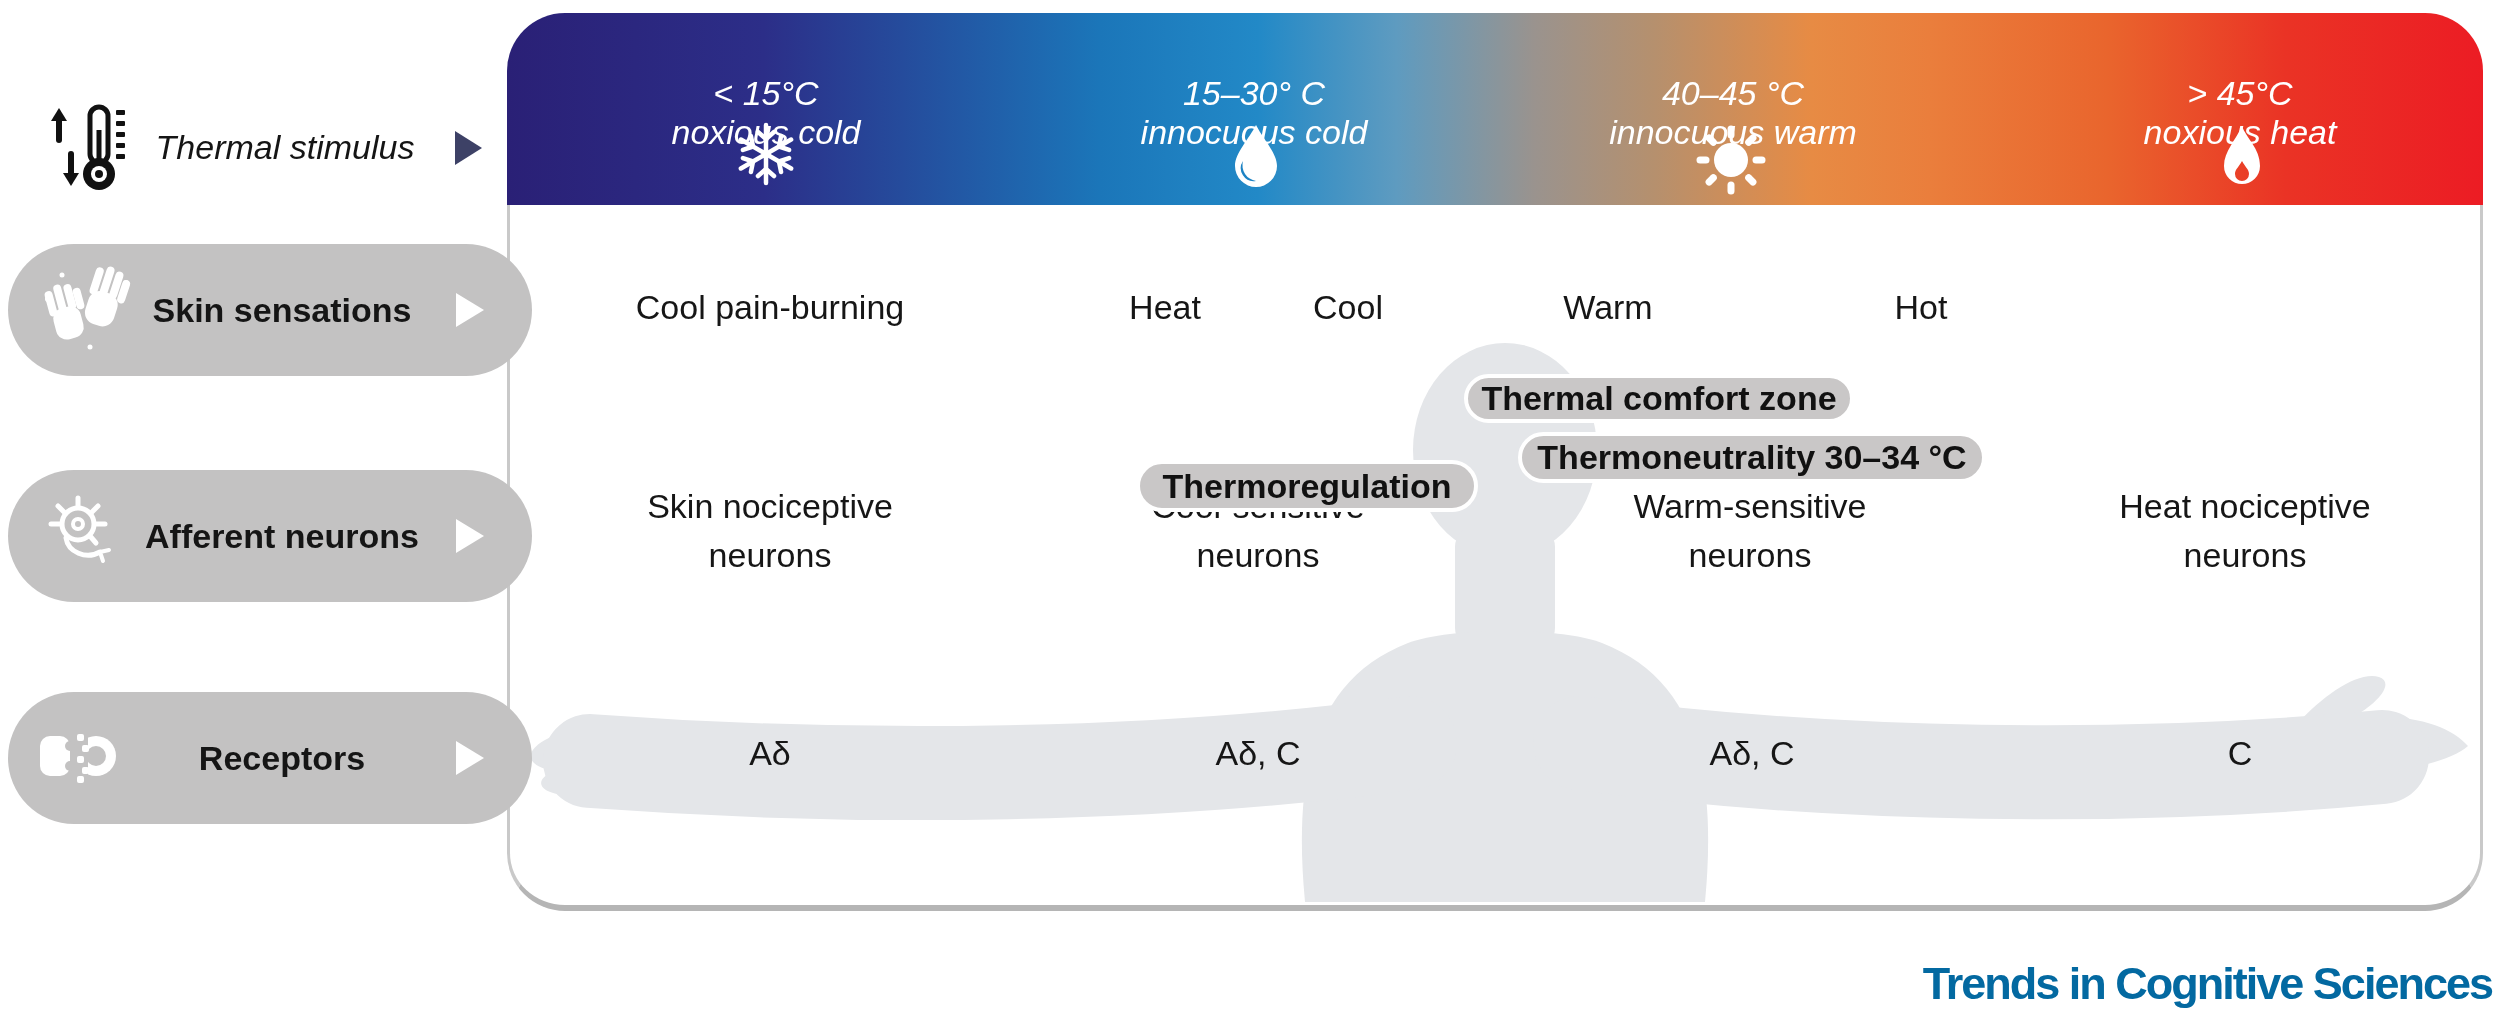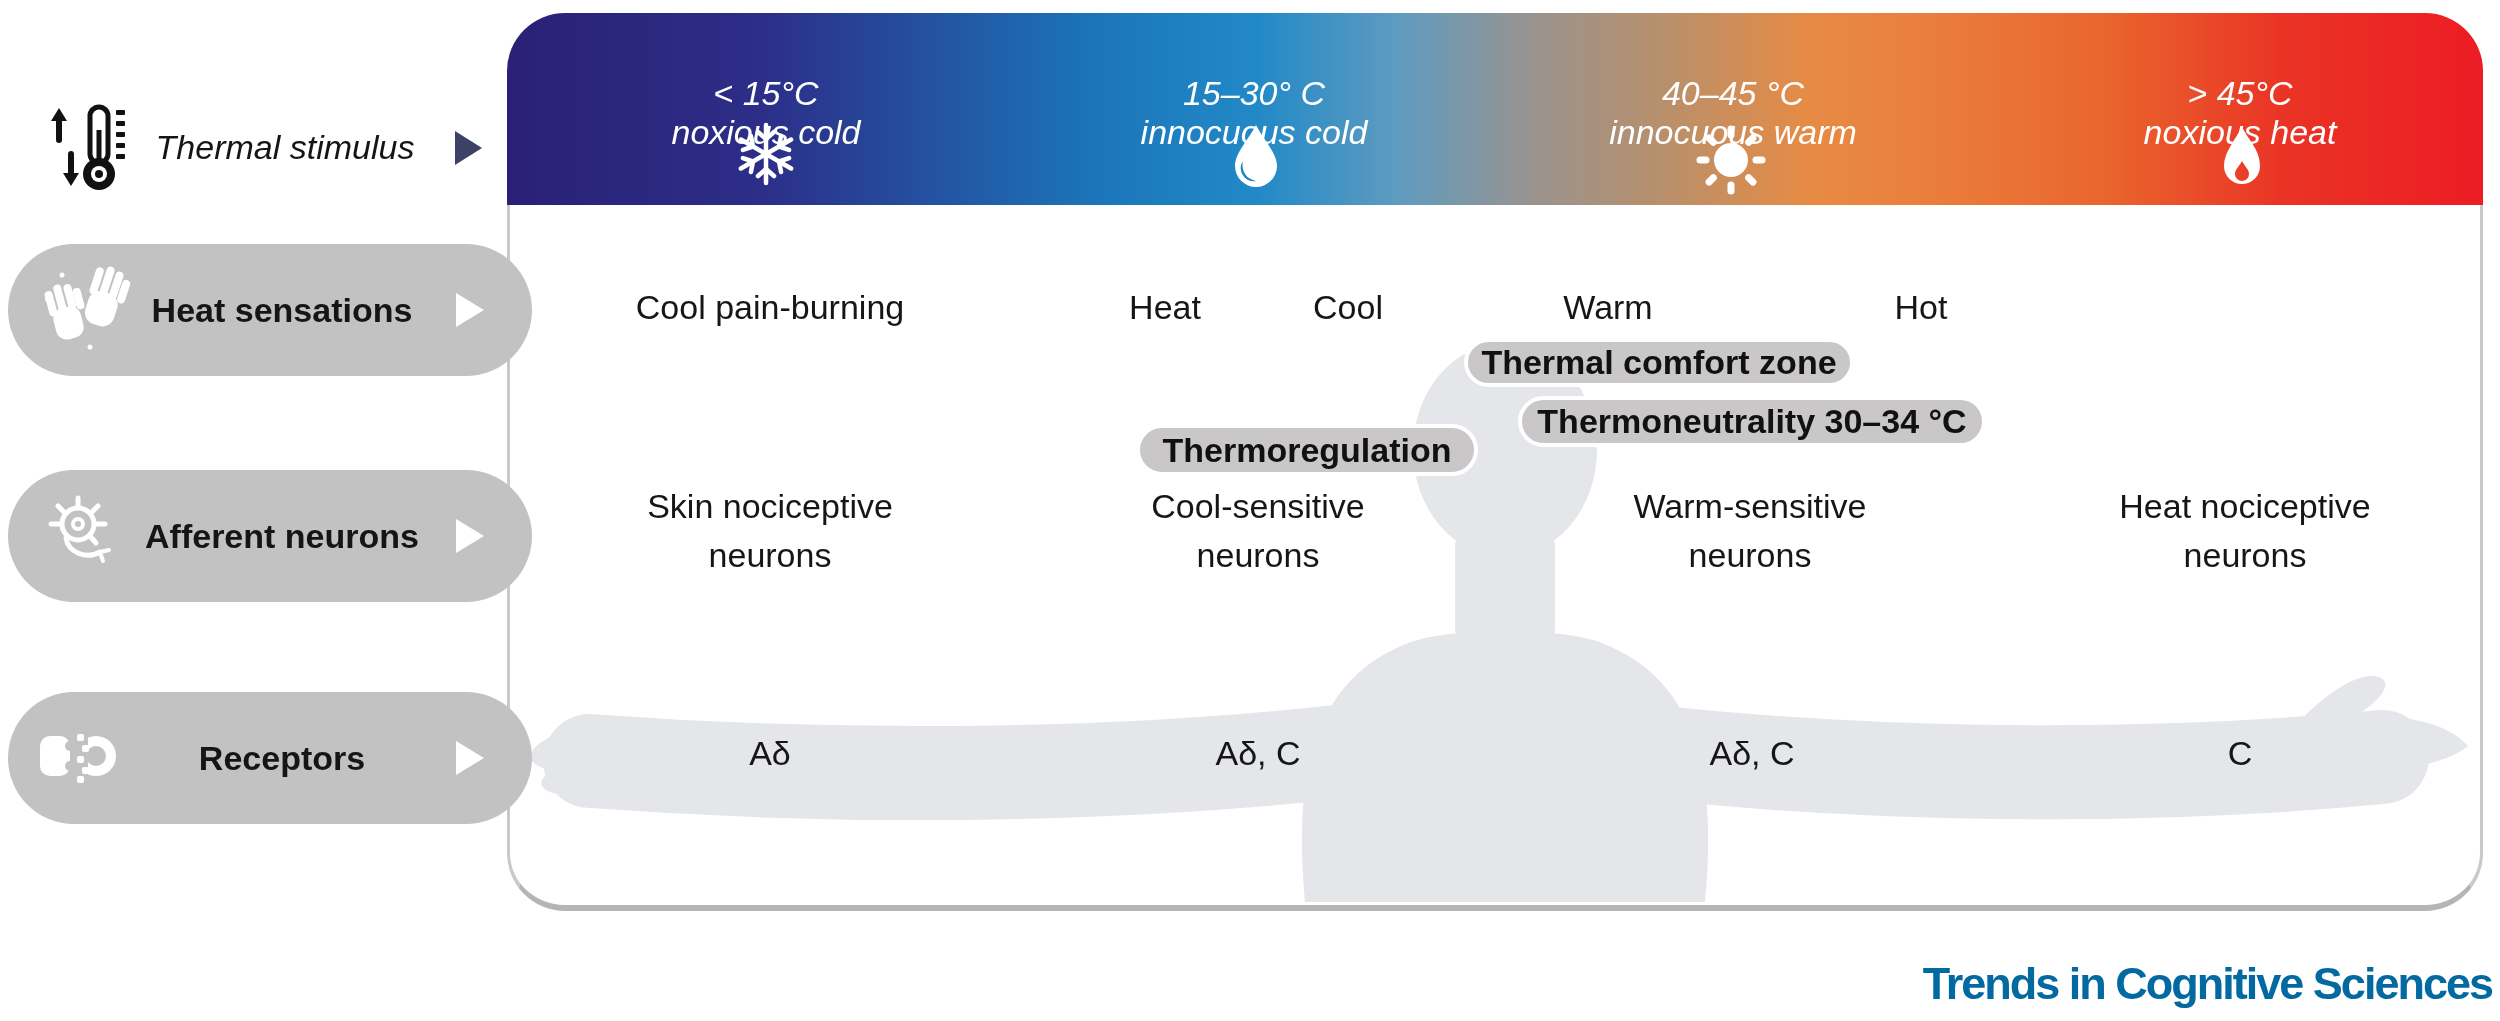--- a/index.html
+++ b/index.html
@@ -55,21 +55,21 @@
   
   .sensation{position:absolute;top:288px;transform:translateX(-50%);
     font-size:34px;color:#161616;white-space:nowrap;z-index:4;}
   .neuron-col{position:absolute;top:482px;transform:translateX(-50%);
     font-size:34px;line-height:49px;text-align:center;color:#161616;white-space:nowrap;z-index:4;}
   .receptor{position:absolute;top:734px;transform:translateX(-50%);
     font-size:34px;color:#161616;white-space:nowrap;z-index:4;}
   .badge{
     position:absolute;box-sizing:border-box;background:#c9c7c7;border:4px solid #ffffff;
     border-radius:28px;display:flex;align-items:center;justify-content:center;
-    font-weight:bold;font-size:34px;color:#111111;white-space:nowrap;z-index:5;
+    font-weight:bold;font-size:34px;color:#111111;white-space:nowrap;z-index:5;margin-top:36px;
   }
   #badge-comfort{left:1464px;top:338px;width:390px;height:49px;}
   #badge-neutrality{left:1518px;top:396px;width:468px;height:51px;}
   #badge-regulation{left:1136px;top:424px;width:342px;height:52px;}
   
   #journal-name{
     position:absolute;right:8px;top:958px;font-weight:bold;font-size:45px;
     letter-spacing:-2px;color:#0369a1;white-space:nowrap;
   }
 </style>
@@ -205,21 +205,21 @@
             <rect x="34" y="22" width="8" height="26" rx="4"></rect>
             <rect x="42" y="28" width="8" height="22" rx="4"></rect>
           </g>
           <circle cx="10" cy="36" r="3"></circle>
           <circle cx="88" cy="20" r="3"></circle>
           <circle cx="24" cy="12" r="2.5"></circle>
           <circle cx="52" cy="84" r="2.5"></circle>
         </g>
       </svg>
     </span>
-    <div class="pill-label">Heat sensations</div>
+    <div class="pill-label">Skin sensations</div>
     <span class="pill-arrow"></span>
   </div>
 
   <div class="pill" style="top:692px">
     <span class="pill-icon">
       <svg width="84" height="64" viewBox="0 0 84 64">
         <circle cx="58" cy="32" r="20" fill="#ffffff"></circle>
         <rect x="36" y="6" width="14" height="52" fill="#c3c2c2"></rect>
         <circle cx="58" cy="32" r="10" fill="#c3c2c2"></circle>
         <rect x="2" y="12" width="30" height="40" rx="10" fill="#ffffff"></rect>

